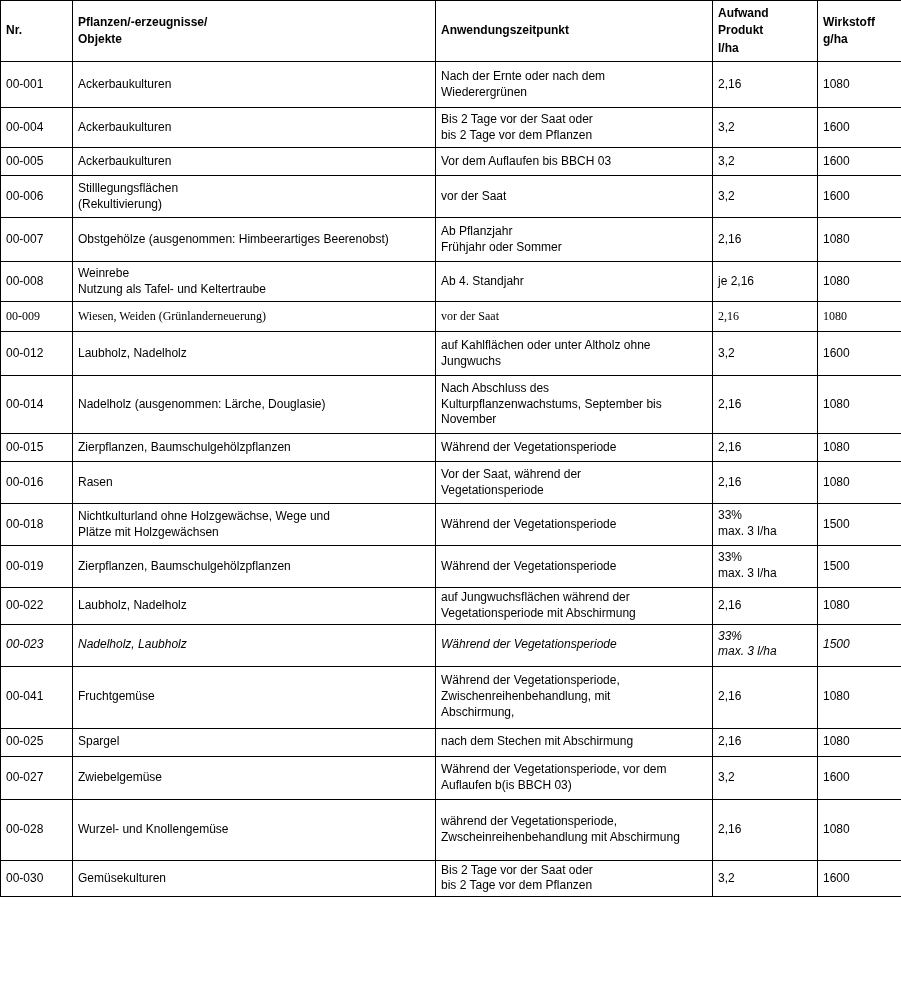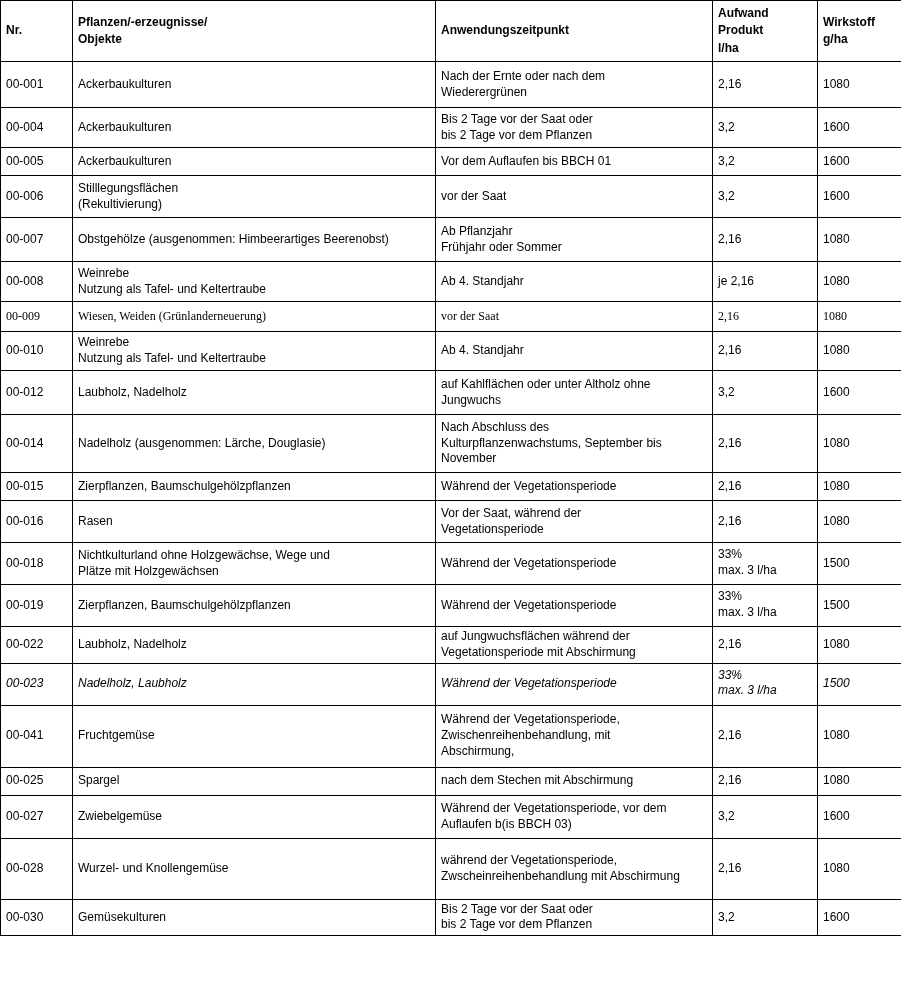--- a/index.html
+++ b/index.html
@@ -126,21 +126,21 @@
         </td>
       </tr>
       <tr style="height: 28px;">
         <td class="cell-nr">
           <span class="ln">00-005</span>
         </td>
         <td>
           <span class="ln">Ackerbaukulturen</span>
         </td>
         <td>
-          <span class="ln">Vor dem Auflaufen bis BBCH 01</span>
+          <span class="ln">Vor dem Auflaufen bis BBCH 03</span>
         </td>
         <td>
           <span class="ln">3,2</span>
         </td>
         <td>
           <span class="ln">1600</span>
         </td>
       </tr>
       <tr style="height: 42px;">
         <td class="cell-nr">
@@ -198,38 +198,20 @@
       </tr>
       <tr style="height: 30px; font-family: Liberation Serif, serif;">
         <td class="cell-nr">
           <span class="ln">00-009</span>
         </td>
         <td>
           <span class="ln">Wiesen, Weiden (Grünlanderneuerung)</span>
         </td>
         <td>
           <span class="ln">vor der Saat</span>
-        </td>
-        <td>
-          <span class="ln">2,16</span>
-        </td>
-        <td>
-          <span class="ln">1080</span>
-        </td>
-      </tr>
-      <tr style="height: 39px;">
-        <td class="cell-nr">
-          <span class="ln">00-010</span>
-        </td>
-        <td>
-          <span class="ln">Weinrebe</span>
-          <span class="ln">Nutzung als Tafel- und Keltertraube</span>
-        </td>
-        <td>
-          <span class="ln">Ab 4. Standjahr</span>
         </td>
         <td>
           <span class="ln">2,16</span>
         </td>
         <td>
           <span class="ln">1080</span>
         </td>
       </tr>
       <tr style="height: 44px;">
         <td class="cell-nr">

